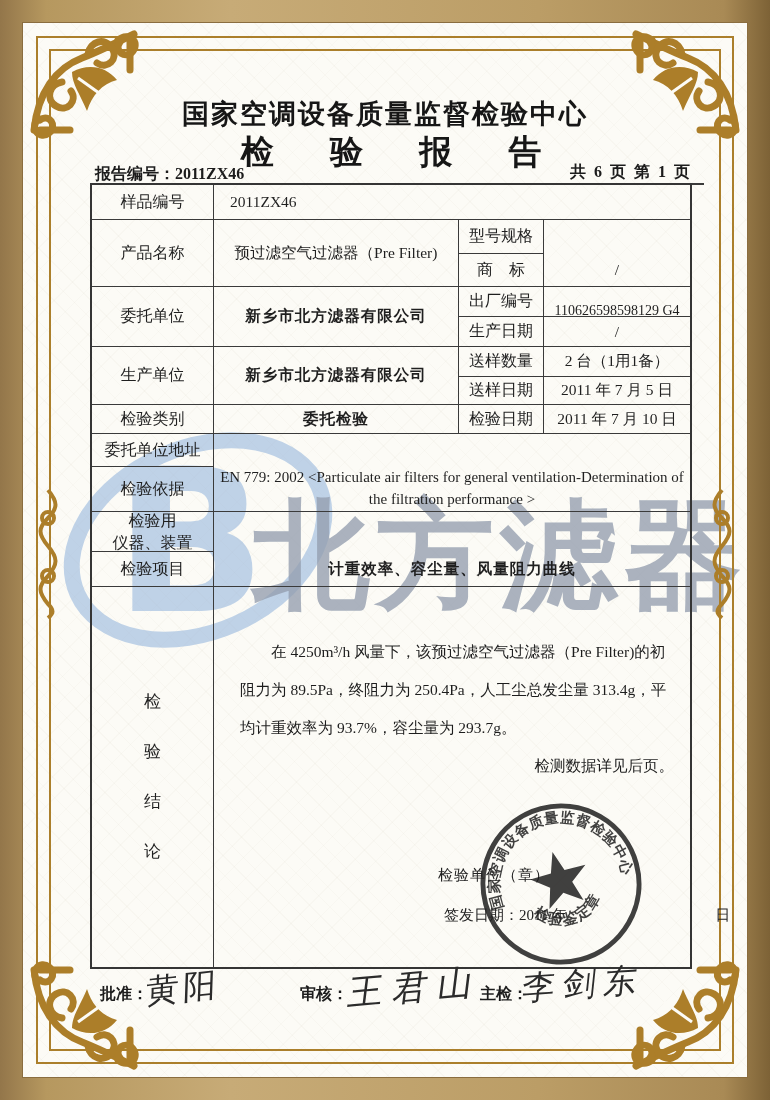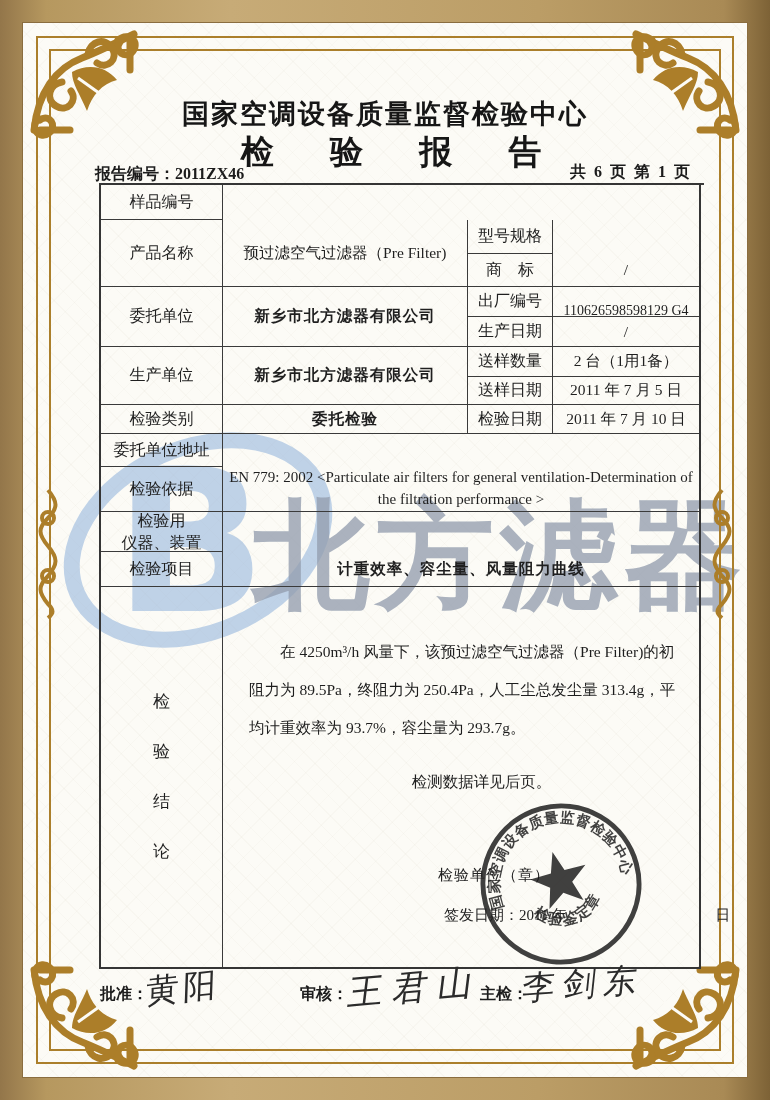--- a/index.html
+++ b/index.html
@@ -36,41 +36,41 @@
   
   .center-name{position:absolute;left:0;right:0;top:96px;text-align:center;z-index:3;
                font-size:27px;font-weight:bold;color:#161616;letter-spacing:2px;}
   .doc-title{position:absolute;left:12px;right:0;top:130px;text-align:center;z-index:3;
              font-size:33px;font-weight:bold;color:#161616;letter-spacing:24px;text-indent:24px;}
   .report-no{position:absolute;left:95px;top:164px;z-index:3;font-size:16px;font-weight:bold;color:#1c1c1c;}
   .page-info{position:absolute;right:78px;top:162px;z-index:3;font-size:16px;font-weight:bold;color:#1c1c1c;letter-spacing:2px;}
   .topline-ext{position:absolute;left:686px;top:183px;width:18px;height:2px;background:#3a3a3a;z-index:3;}
 
   
-  .tbl{position:absolute;left:99px;top:183px;width:598px;height:782px;z-index:3;
+  .tbl{position:absolute;left:90px;top:183px;width:598px;height:782px;z-index:3;
        display:grid;border:2px solid #353535;
        grid-template-columns:122px 245px 85px 146px;
        grid-template-rows:35px 34px 33px 30px 30px 30px 28px 29px 33px 45px 40px 35px auto;
        color:#1f1f1f;font-size:15.5px;}
   .cell{display:flex;align-items:center;justify-content:center;text-align:center;
         border-right:1px solid #3a3a3a;border-bottom:1px solid #3a3a3a;padding:1px 4px;box-sizing:border-box;}
   .cell.nbr{border-right:none;}
   .cell.nbb{border-bottom:none;}
   .cell.label{font-size:16px;}
   .cell.left{justify-content:flex-start;text-align:left;padding-left:16px;}
   .cell.boldv{font-weight:bold;letter-spacing:1px;}
   .cell.small{font-size:14px;margin-top:19px;}
   .cell.lh{line-height:1.45;}
   .two-line{line-height:1.35;}
   .conclusion-label{align-items:center;}
   .vert{width:18px;line-height:50px;word-break:break-all;font-size:17px;text-align:center;}
   .conclusion-cell{position:relative;display:block;padding:0;}
   .concl-par{margin:0;padding:46px 16px 0 26px;font-size:15.5px;line-height:38px;
              text-indent:2em;text-align:left;color:#1d1d1d;}
-  .concl-note{margin:16px;padding:0 16px 0 26px;font-size:15.5px;line-height:38px;text-indent:2em;text-align:center;color:#1d1d1d;}
+  .concl-note{margin:0;padding:0 16px 0 26px;font-size:15.5px;line-height:38px;text-indent:2em;text-align:right;color:#1d1d1d;}
 
   
   .sign-unit{position:absolute;left:438px;top:866px;z-index:3;font-size:15px;color:#222;letter-spacing:1px;}
   .sign-date{position:absolute;left:444px;top:906px;z-index:3;font-size:15px;color:#222;}
   .sign-date .gap{display:inline-block;width:148px;}
   .stamp{position:absolute;left:461px;top:789px;z-index:5;opacity:.84;}
 
   
   .foot-label{position:absolute;z-index:3;font-size:16px;font-weight:bold;color:#1c1c1c;top:984px;}
   .sig{position:absolute;z-index:3;font-family:"DejaVu Serif","Liberation Serif",serif;
@@ -164,20 +164,21 @@
   </svg>
 
   <div class="center-name">国家空调设备质量监督检验中心</div>
   <div class="doc-title">检 验 报 告</div>
   <div class="report-no">报告编号：2011ZX46</div>
   <div class="page-info">共 6 页 第 1 页</div>
   <div class="topline-ext"></div>
 
   <div class="tbl">
     <div class="cell label" style="grid-area:1/1/2/2">样品编号</div>
+    <div class="cell left nbr" style="grid-area:1/2/2/5">2011ZX46</div>
 
     <div class="cell label" style="grid-area:2/1/4/2">产品名称</div>
     <div class="cell" style="grid-area:2/2/4/3">预过滤空气过滤器（Pre Filter)</div>
     <div class="cell label" style="grid-area:2/3/3/4">型号规格</div>
     <div class="cell label" style="grid-area:3/3/4/4">商　标</div>
     <div class="cell nbr" style="grid-area:3/4/4/5">/</div>
 
     <div class="cell label" style="grid-area:4/1/6/2">委托单位</div>
     <div class="cell boldv" style="grid-area:4/2/6/3">新乡市北方滤器有限公司</div>
     <div class="cell label" style="grid-area:4/3/5/4">出厂编号</div>

